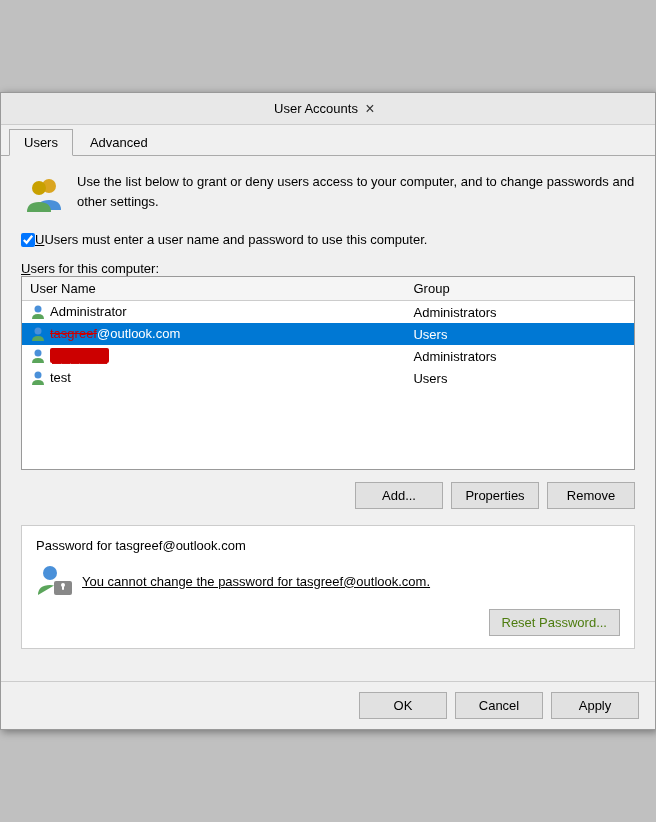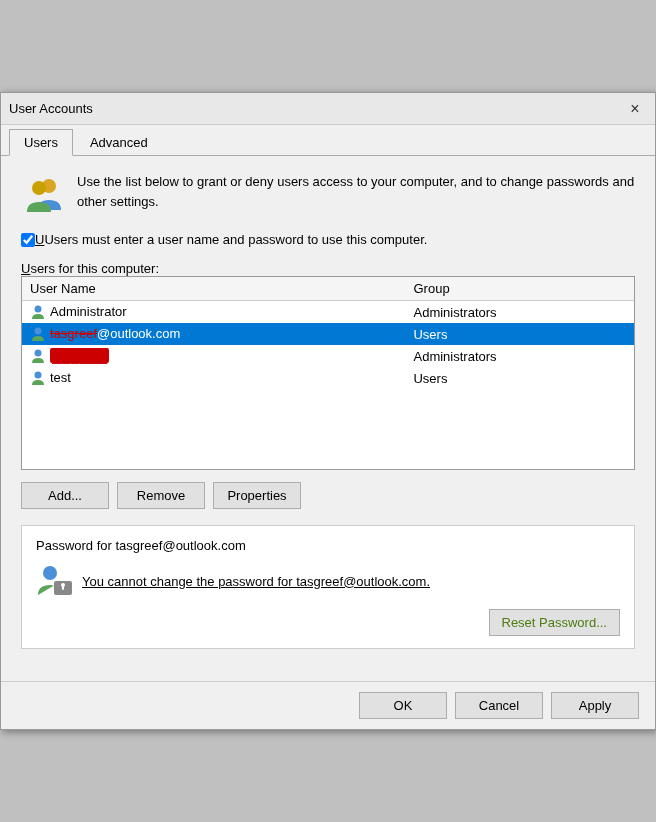--- a/index.html
+++ b/index.html
@@ -16,21 +16,21 @@
       width: 656px;
       background: #f0f0f0;
       border: 1px solid #999;
       box-shadow: 2px 2px 8px rgba(0,0,0,0.4);
     }
     .title-bar {
       background: #e8e8e8;
       border-bottom: 1px solid #ccc;
       display: flex;
       align-items: center;
-      justify-content: space-between;
+      justify-content: center;
       padding: 6px 8px;
       height: 32px;
     }
     .title-bar-text {
       font-size: 13px;
       color: #000;
     }
     .title-bar-close {
       width: 24px;
       height: 24px;
@@ -128,21 +128,21 @@
     .users-table tr.selected td {
       background: #0078d4;
       color: #fff;
     }
     .user-cell {
       display: flex;
       gap: 4px;
     }
     .buttons-row {
       display: flex;
-      justify-content: flex-start;
+      justify-content: flex-end;
       gap: 8px;
       margin-bottom: 16px;
     }
     .btn {
       min-width: 88px;
       padding: 5px 12px;
       font-size: 13px;
       background: #e1e1e1;
       border: 1px solid #adadad;
       cursor: pointer;
@@ -299,24 +299,24 @@
           </tbody>
       </table>
       <div class="table-body-spacer"></div>
     </div>
 
     <div class="buttons-row">
       <button class="btn">
         <span>Add...</span>
       </button>
       <button class="btn">
-        <span>Remove</span>
+        <span>Properties</span>
       </button>
       <button class="btn">
-        <span>Properties</span>
+        <span>Remove</span>
       </button>
     </div>
 
     <div class="password-section">
       <div class="password-title">Password for tasgreef@outlook.com</div>
       <div class="password-info-row">
 
         <svg class="password-icon" viewBox="0 0 36 36">
           <circle cx="14" cy="10" r="7" fill="#4a90d9"></circle>
           <path d="M2 32 Q2 22 14 22 Q16 22 18 22.5" fill="#5ba55b"></path>

